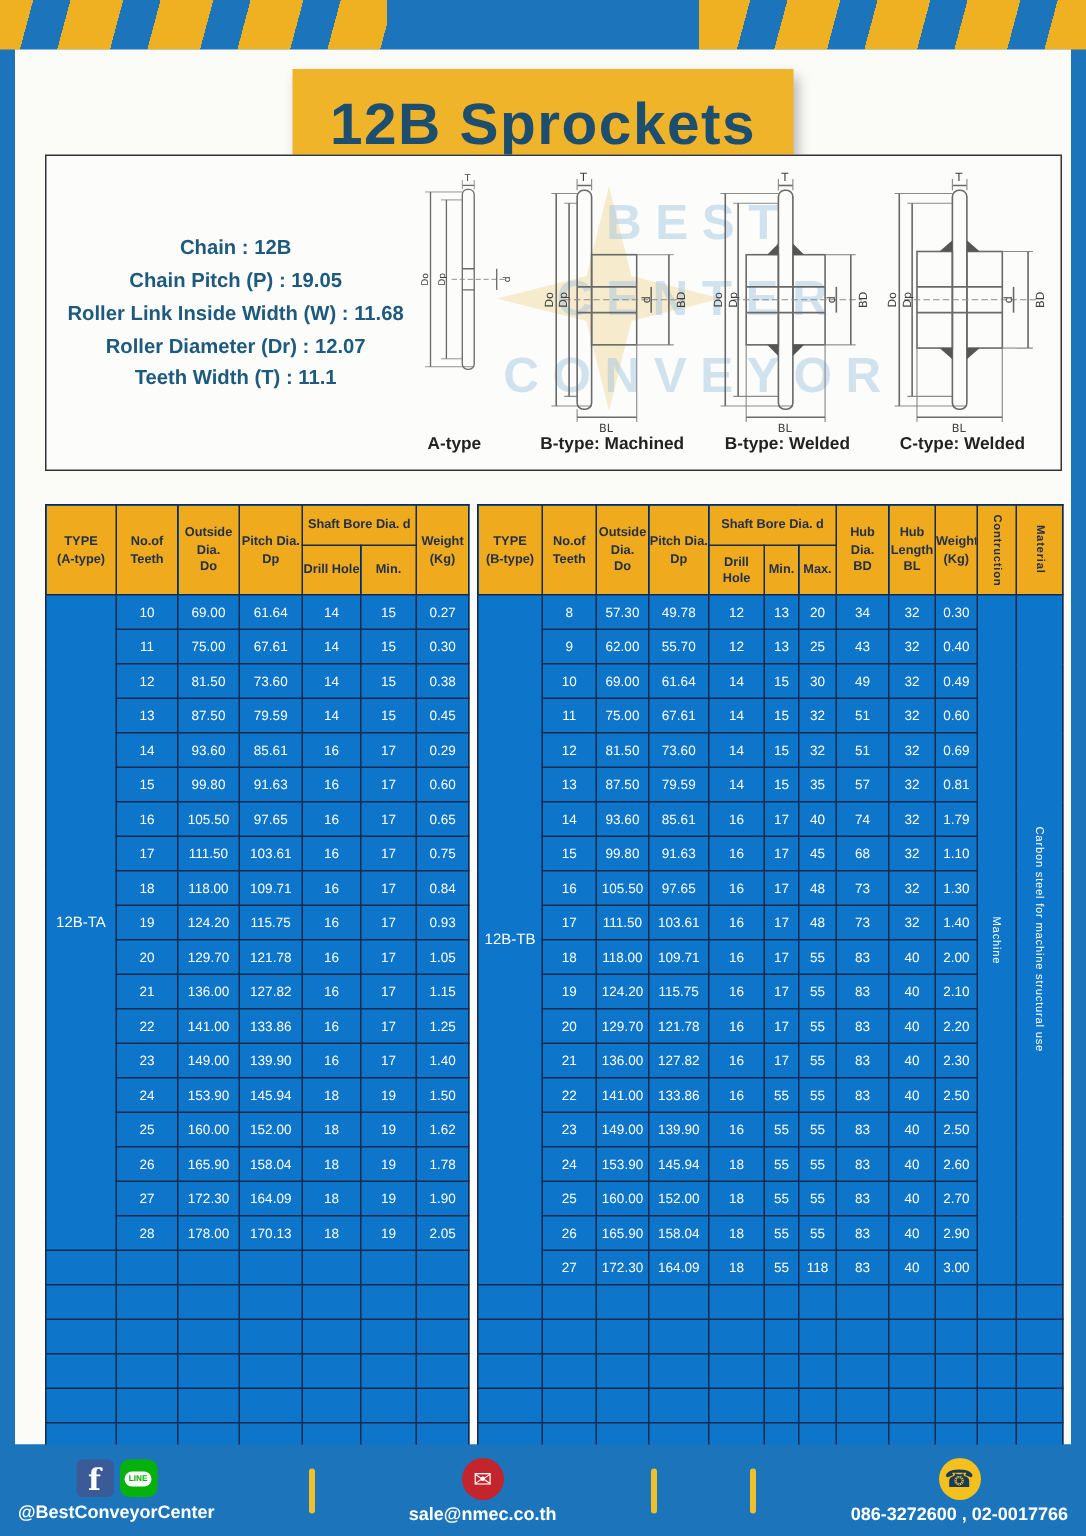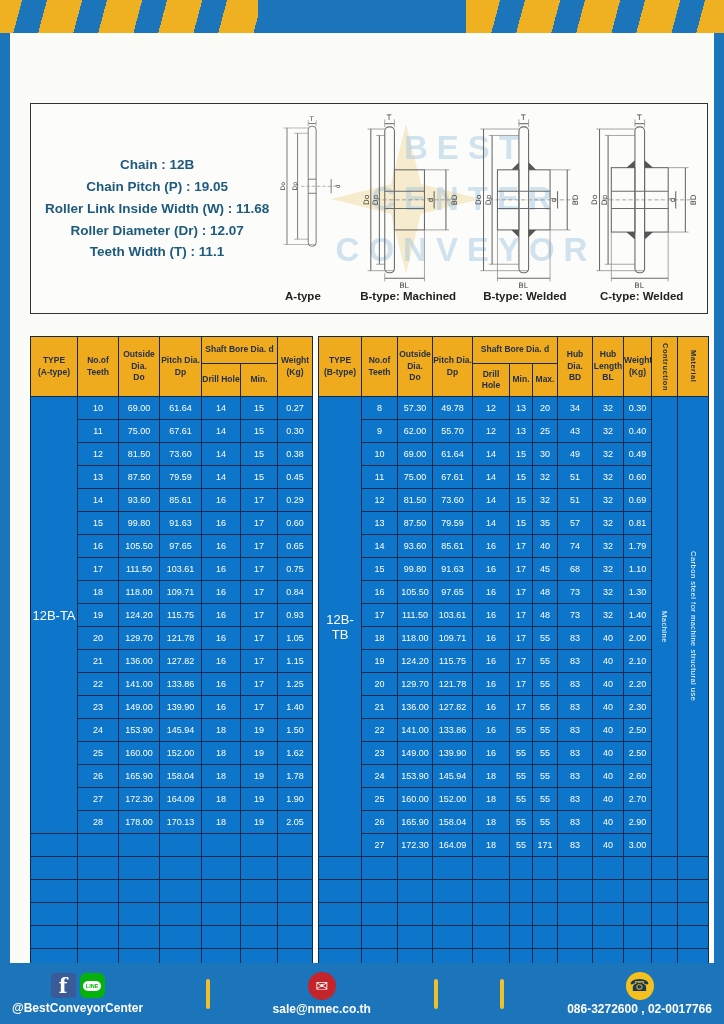--- a/index.html
+++ b/index.html
@@ -39,21 +39,21 @@
 
   
   .spec-table{border-collapse:collapse;table-layout:fixed;background:#0d76ca;position:absolute;top:303px;}
   .spec-table.a{left:20px;width:282px;}
   .spec-table.b{left:308px;width:390px;}
   .spec-table th,.spec-table td{border:1.6px solid #14294b;padding:0;text-align:center;vertical-align:middle;overflow:hidden;}
   .spec-table th{background:#efab1d;color:#243048;font-size:8.5px;font-weight:bold;white-space:pre-line;line-height:1.35;}
   .hrow1 th{height:26px;} .hrow2 th{height:32px;}
   .spec-table td{color:#ffffff;font-size:9px;height:22px;}
   th.vert{writing-mode:vertical-rl;font-size:7.5px;letter-spacing:.5px;}
-  td.type-cell{font-size:13px;}
+  td.type-cell{font-size:10px;}
   td.vert-cell{writing-mode:vertical-rl;font-size:7.5px;letter-spacing:.5px;}
 
   
   .footer{position:absolute;left:0;right:0;bottom:0;height:61px;background:#1c74ba;
     display:flex;align-items:center;justify-content:space-between;padding:0 12px;box-sizing:border-box;}
   .fgroup{display:flex;flex-direction:column;align-items:center;gap:2px;}
   .ficons{display:flex;gap:4px;align-items:center;height:27px;}
   .flabel{color:#fff;font-weight:bold;font-size:12px;white-space:nowrap;}
   .fsep{width:4px;height:30px;background:#f0c02a;border-radius:2px;}
   .ic-fb{width:25px;height:25px;background:#3a5a98;border-radius:4px;color:#fff;font-weight:bold;
@@ -70,20 +70,23 @@
 
 <div class="frame">
 
   <div class="topbar">
     <div class="stripes left"></div>
     <div class="stripes right"></div>
   </div>
 
   <div class="page">
 
+    <div class="banner">
+      <h1>12B Sprockets</h1>
+    </div>
 
     <div class="info-box">
 
       <div class="wm-star">
         <svg width="150" height="150" viewBox="0 0 170 170">
           <polygon points="85,0 102,68 170,85 102,102 85,170 68,102 0,85 68,68" fill="#f2dca2"></polygon>
         </svg>
       </div>
       <div class="watermark">
         <div>BEST</div>
@@ -732,21 +735,21 @@
             <td>83</td>
             <td>40</td>
             <td>2.90</td>
           </tr>
           <tr>
             <td>27</td>
             <td>172.30</td>
             <td>164.09</td>
             <td>18</td>
             <td>55</td>
-            <td>171</td>
+            <td>118</td>
             <td>83</td>
             <td>40</td>
             <td>3.00</td>
           </tr>
           <tr>
             <td>&nbsp;</td>
             <td>&nbsp;</td>
             <td>&nbsp;</td>
             <td>&nbsp;</td>
             <td>&nbsp;</td>

